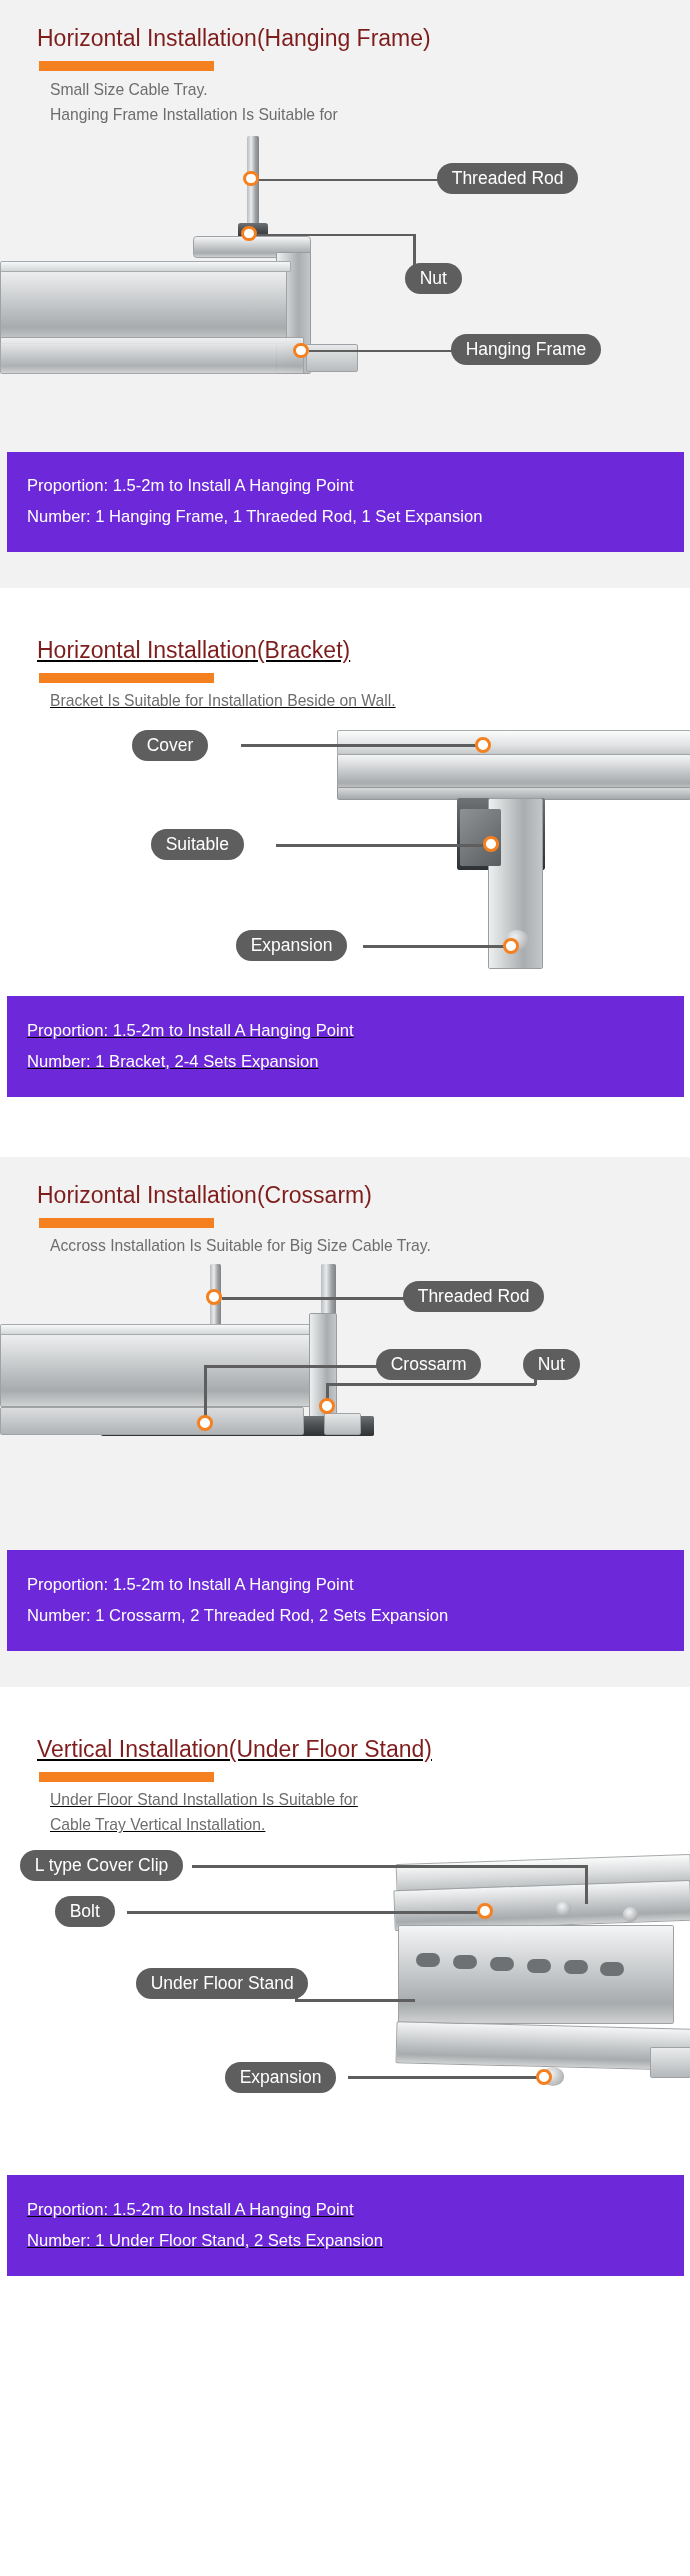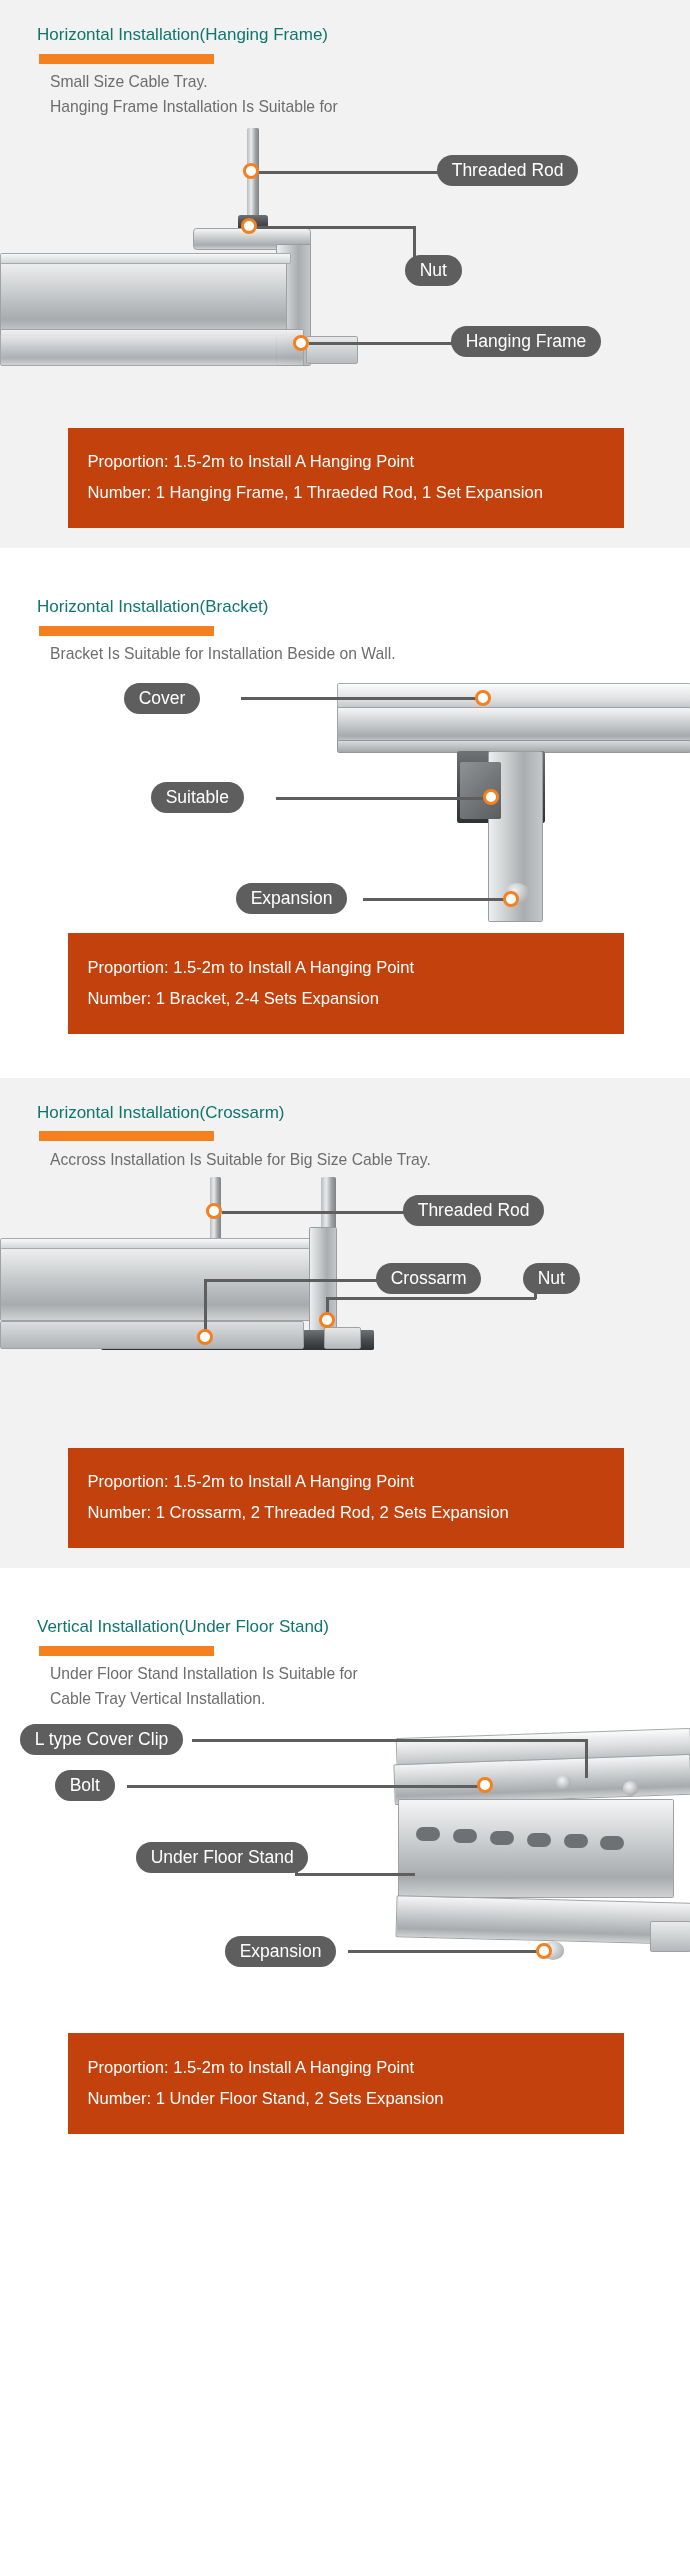--- a/index.html
+++ b/index.html
@@ -101,28 +101,28 @@
   }
 
   
   .section {
     position: relative;
     width: 691px;
     background: #f2f2f2;
     margin-bottom: 24px;
     padding-bottom: 0;
   }
-  .section.plain { background: #ffffff; }
+  .section.plain { background: #ffffff; text-decoration: underline; }
 
   .sec-head {
     padding: 24px 37px 0 37px;
   }
   .sec-title {
-    font-size: 17px;
-    color: #0f766e;
+    font-size: 23px;
+    color: #7f1d1d;
     line-height: 1.25;
     white-space: nowrap;
   }
   .sec-bar {
     width: 175px;
     height: 10px;
     background: #f4801f;
     margin: 8.3px 0 5.5px 1.8px;
   }
   .sec-desc {
@@ -189,23 +189,23 @@
     height: 15.7px;
     border-radius: 50%;
     background: #ffffff;
     border: 3.7px solid #f4801f;
     z-index: 7;
   }
 
   
   .footbar {
     position: relative;
-    width: 556px;
-    margin: 0 auto;
-    background: #c2410c;
+    width: 677px;
+    margin: 16px auto;
+    background: #6d28d9;
     padding: 18.4px 20px 20px 20px;
   }
   .footbar p {
     color: #ffffff;
     font-size: 16.6px;
     line-height: 31px;
     white-space: nowrap;
   }
 </style>
 </head>
@@ -273,21 +273,21 @@
 
       <div class="photo" style="left:337px; top:16.6px; width:354px; height:26px; background:linear-gradient(180deg,#fbfcfc,#e0e2e3 60%,#c3c6c8); border:0.9px solid #a8abad;"></div>
       <div class="photo metal" style="left:337px; top:41px; width:354px; height:37px;"></div>
       <div class="photo" style="left:337px; top:74px; width:354px; height:13px; background:linear-gradient(180deg,#d8dadb,#a5a8aa); border:0.9px solid #95989a;"></div>
 
       <div class="photo dark-metal" style="left:457px; top:85px; width:88px; height:72px; border-radius:2.8px;"></div>
       <div class="photo metal-v" style="left:488px; top:85px; width:55px; height:171px;"></div>
       <div class="photo" style="left:460px; top:96px; width:41px; height:57px; background:linear-gradient(135deg,#8f9295,#5a5d60); border-radius:1.8px;"></div>
       <div class="photo" style="left:505px; top:217px; width:24px; height:20px; background:radial-gradient(circle at 40% 35%,#f0f1f2,#9a9d9f); border-radius:50%;"></div>
 
-      <div class="pill" style="left:124px; top:16.6px;">Cover</div>
+      <div class="pill" style="left:132px; top:16.6px;">Cover</div>
       <div class="lead h" style="left:241px; top:31px; width:238px;"></div>
       <div class="marker" style="left:475px; top:24px;"></div>
 
       <div class="pill" style="left:151px; top:116px;">Suitable</div>
       <div class="lead h" style="left:276px; top:131px; width:210px;"></div>
       <div class="marker" style="left:483px; top:123px;"></div>
 
       <div class="pill" style="left:236px; top:217px;">Expansion</div>
       <div class="lead h" style="left:363px; top:232px; width:144px;"></div>
       <div class="marker" style="left:503px; top:225px;"></div>

